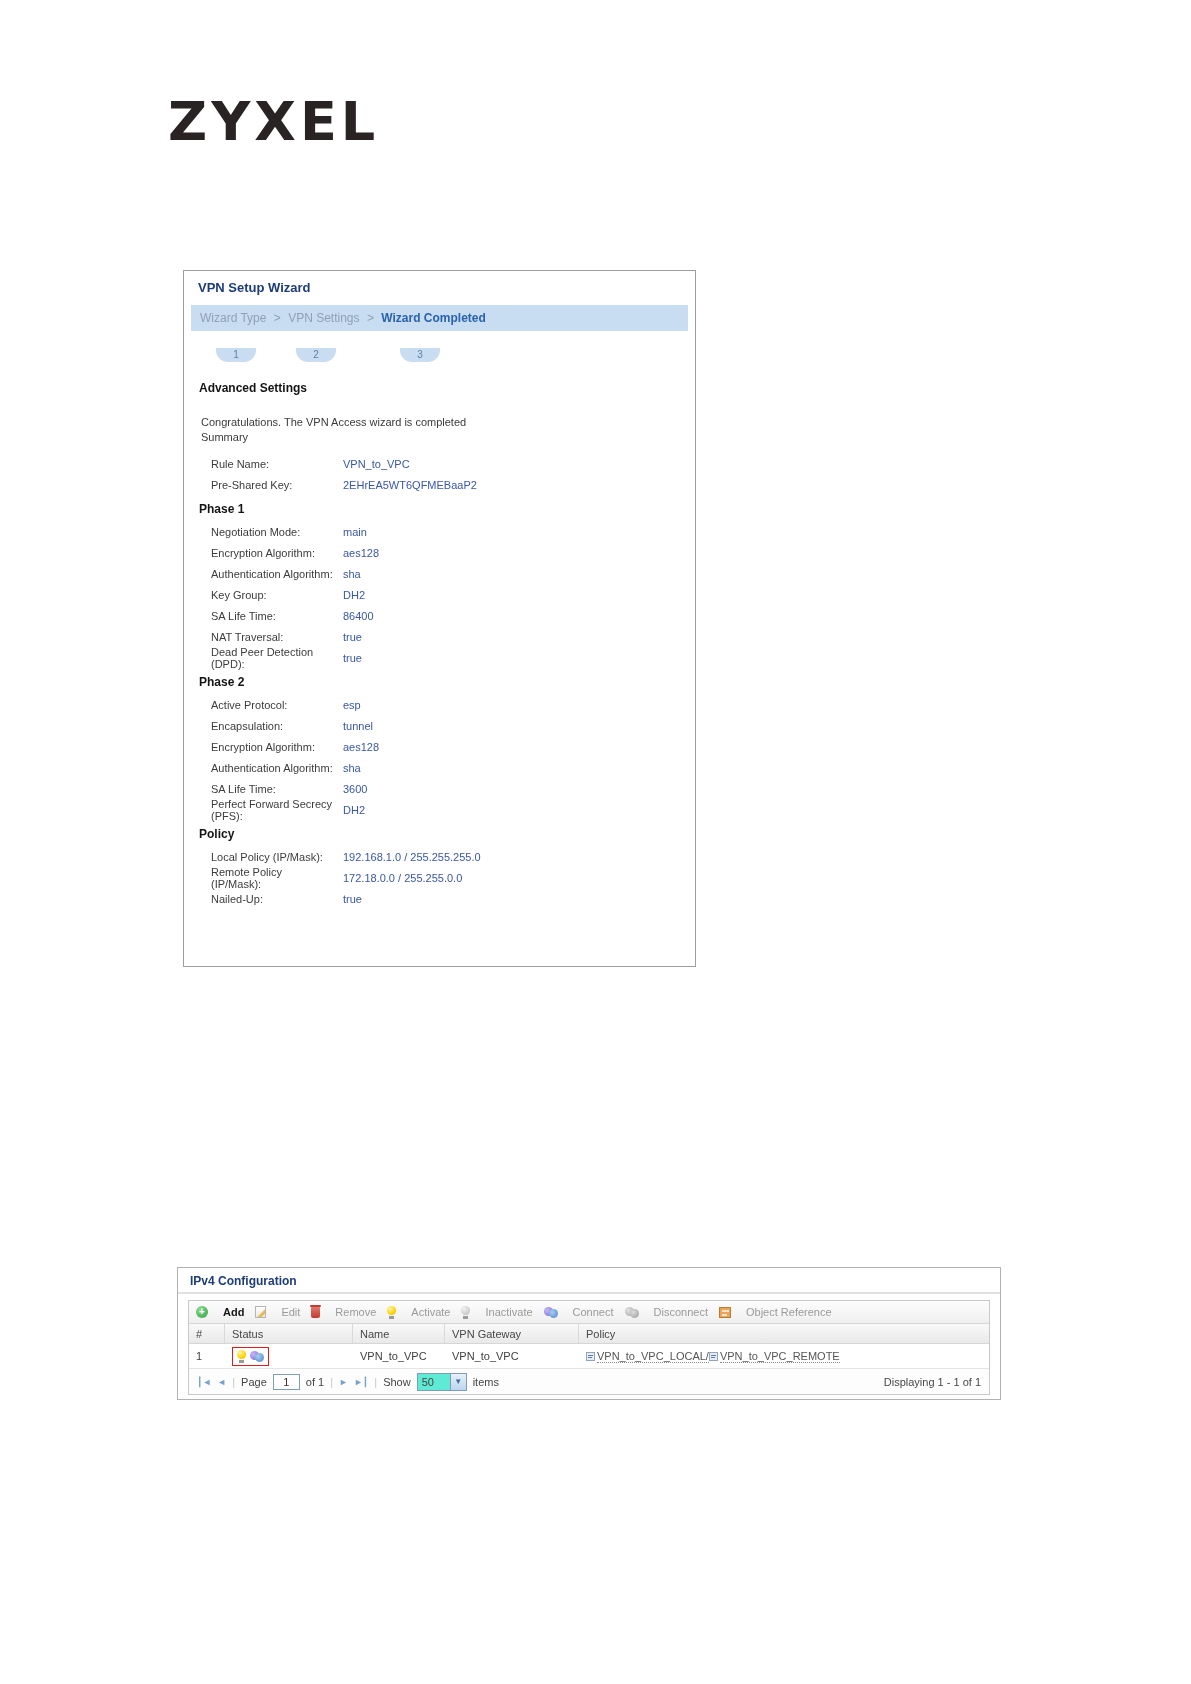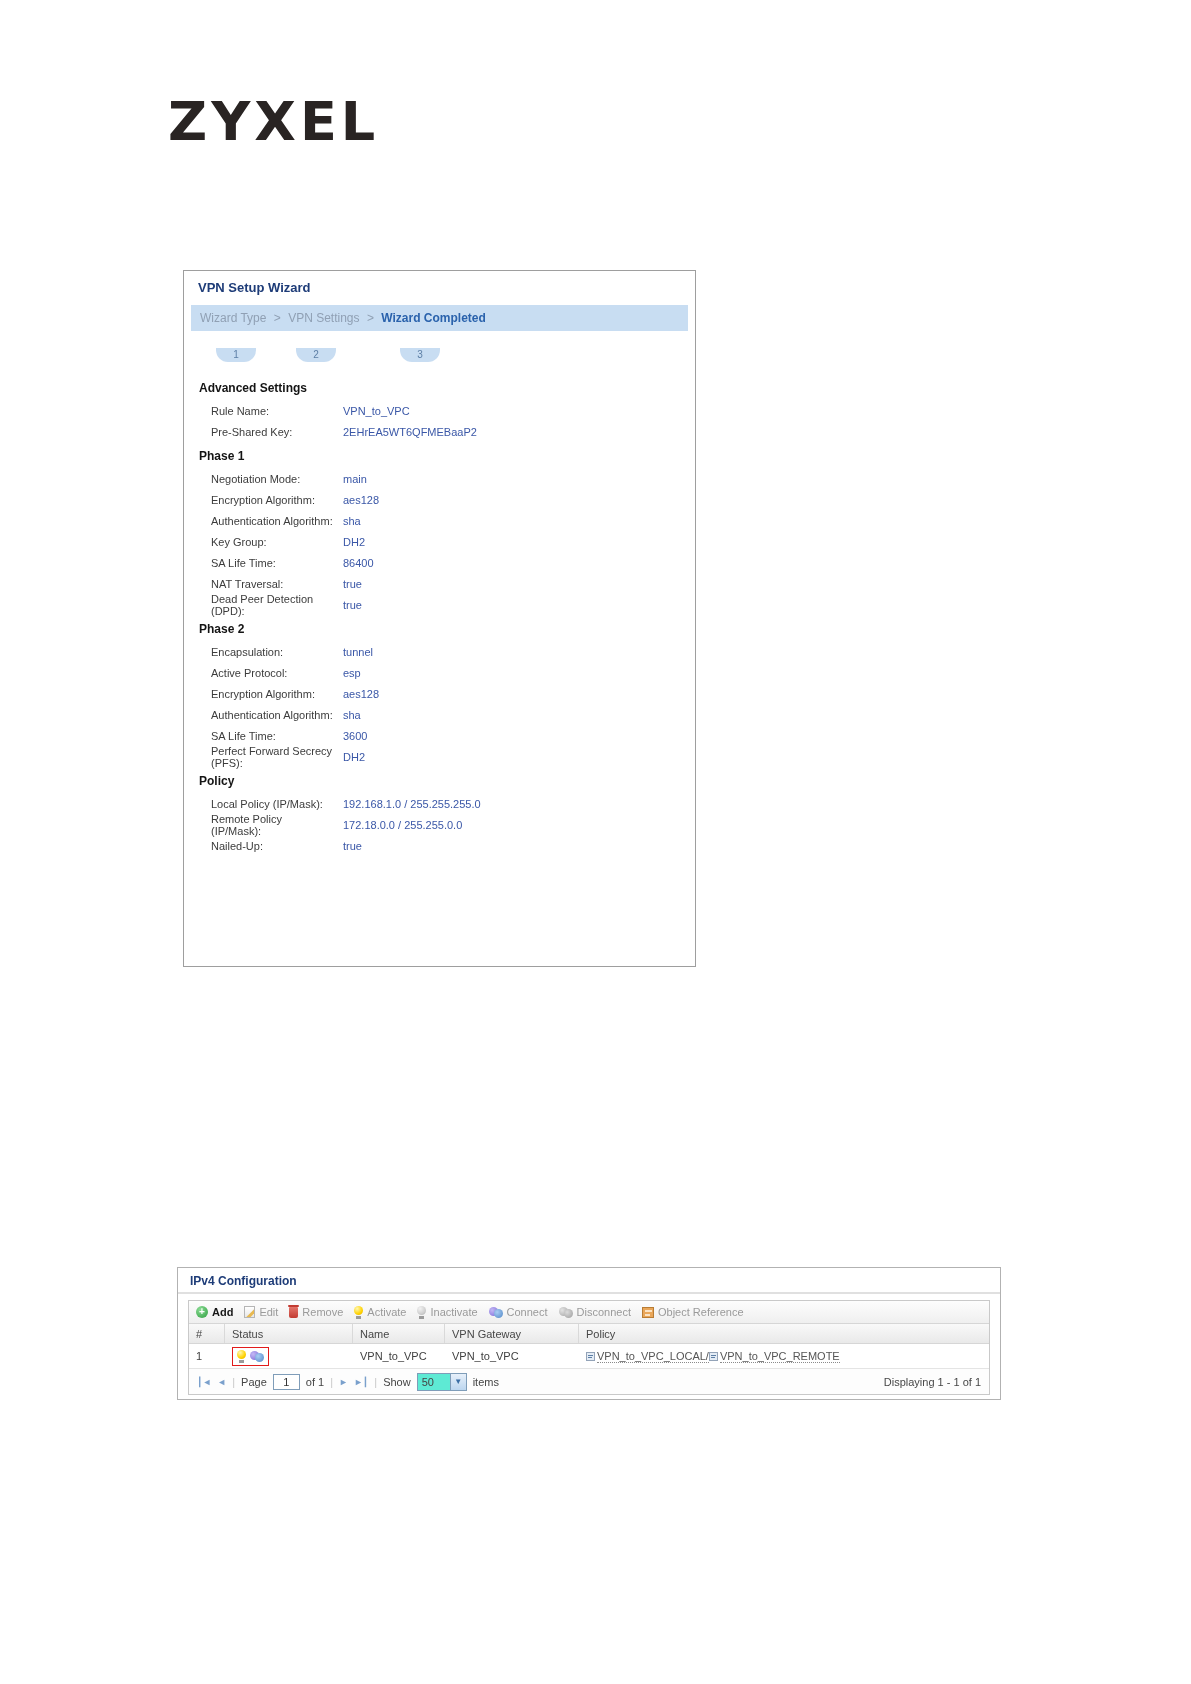--- a/index.html
+++ b/index.html
@@ -55,21 +55,21 @@
   .ipv4-title {
     padding:6px 12px 4px; font-size:12px; font-weight:bold; color:#1e3c78;
     border-bottom:2px solid #e0e0e0;
   }
   .grid { margin:6px 10px 0; border:1px solid #c9c9c9; background:#fff; }
   .toolbar {
     height:23px; display:flex; align-items:center; padding:0 7px;
     background:linear-gradient(#fdfdfd,#efefef); border-bottom:1px solid #d6d6d6;
     font-size:11px; color:#9a9a9a; gap:11px; white-space:nowrap;
   }
-  .tb-btn { display:inline-flex; align-items:center; gap:4px; }
+  .tb-btn { display:inline-flex; align-items:center; gap:15px; }
   .tb-btn.enabled { color:#161616; font-weight:bold; }
 
   .thead {
     display:flex; height:20px; background:linear-gradient(#f9f9f9,#e9e9e9);
     border-bottom:1px solid #d6d6d6; font-size:11px; color:#474747; align-items:stretch;
   }
   .th { padding-left:7px; border-right:1px solid #d9d9d9; display:flex; align-items:center; }
   .th:last-child { border-right:none; }
   .c-num { width:36px; flex:none; }
   .c-status { width:128px; flex:none; }
@@ -154,20 +154,24 @@
     <span class="crumb-current">Wizard Completed</span>
   </div>
   <div class="steps">
     <div class="step-bubble step-1">1</div>
     <div class="step-bubble step-2">2</div>
     <div class="step-bubble step-3">3</div>
   </div>
 
   <div class="section-head adv-head">Advanced Settings</div>
 
+  <div class="congrats">
+    <div>Congratulations. The VPN Access wizard is completed</div>
+    <div>Summary</div>
+  </div>
 
   <div class="frow">
     <span class="lbl">Rule Name:</span>
     <span class="val">VPN_to_VPC</span>
   </div>
   <div class="frow">
     <span class="lbl">Pre-Shared Key:</span>
     <span class="val">2EHrEA5WT6QFMEBaaP2</span>
   </div>
 
@@ -196,26 +200,26 @@
     <span class="lbl">NAT Traversal:</span>
     <span class="val">true</span>
   </div>
   <div class="frow">
     <span class="lbl">Dead Peer Detection (DPD):</span>
     <span class="val">true</span>
   </div>
 
   <div class="section-head">Phase 2</div>
   <div class="frow">
+    <span class="lbl">Active Protocol:</span>
+    <span class="val">esp</span>
+  </div>
+  <div class="frow">
     <span class="lbl">Encapsulation:</span>
     <span class="val">tunnel</span>
-  </div>
-  <div class="frow">
-    <span class="lbl">Active Protocol:</span>
-    <span class="val">esp</span>
   </div>
   <div class="frow">
     <span class="lbl">Encryption Algorithm:</span>
     <span class="val">aes128</span>
   </div>
   <div class="frow">
     <span class="lbl">Authentication Algorithm:</span>
     <span class="val">sha</span>
   </div>
   <div class="frow">

